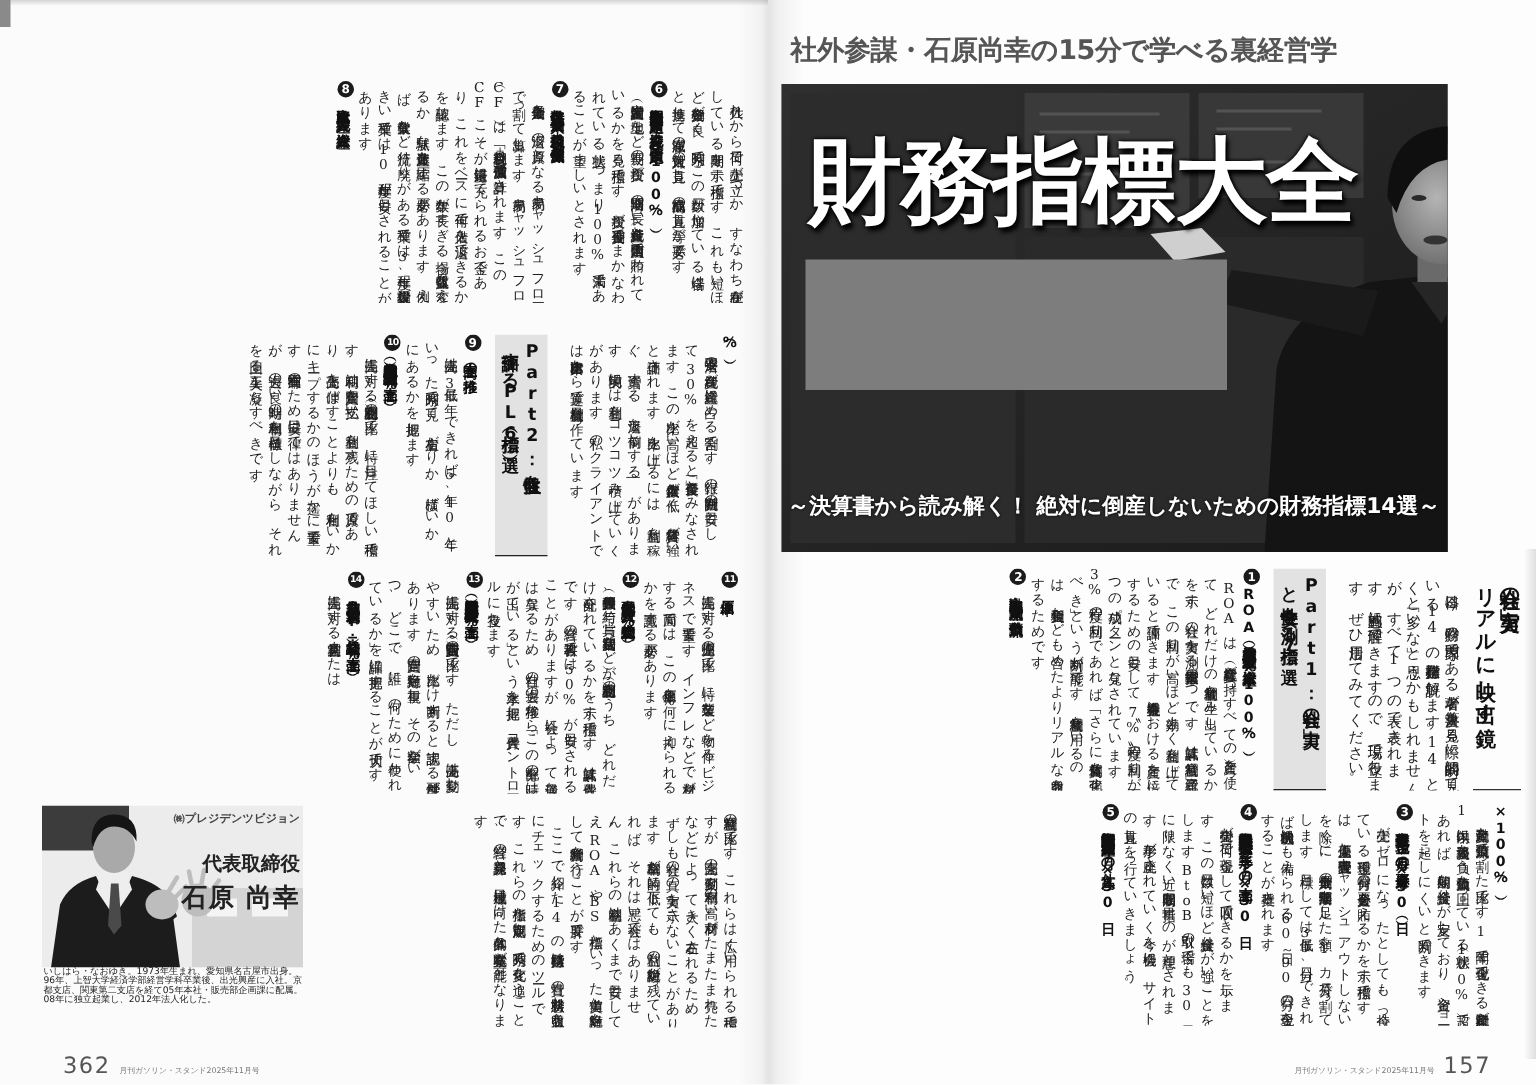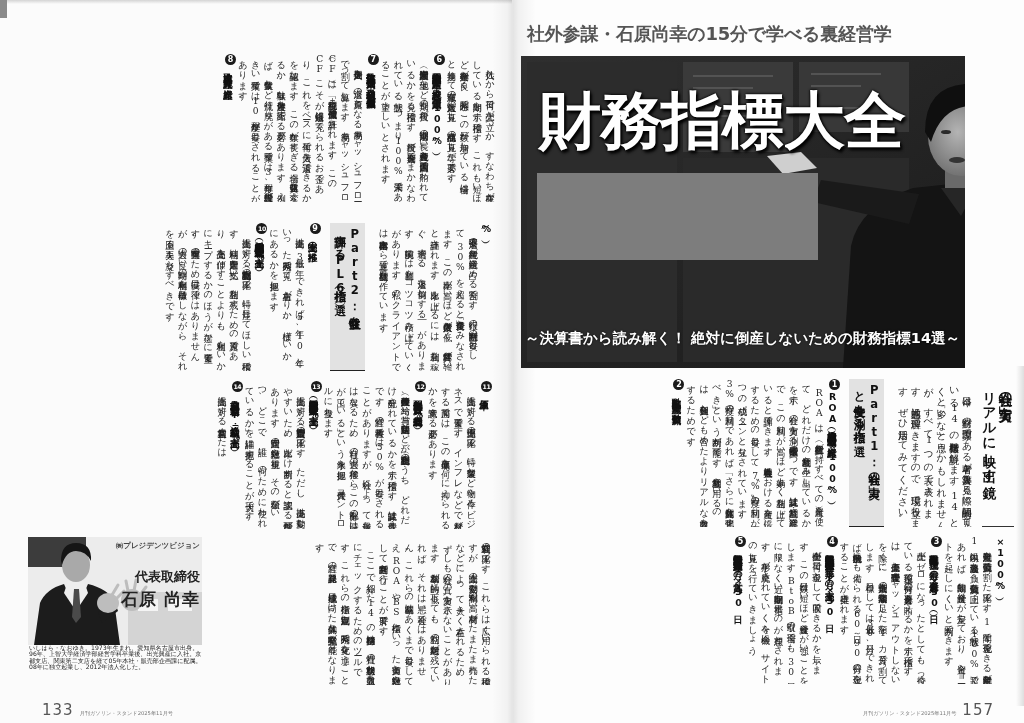--- a/index.html
+++ b/index.html
@@ -172,19 +172,19 @@
       <path d="M84 58 L90 48 M88 62 L96 54 M100 54 L98 44 M106 54 L108 43 M112 58 L118 50"></path>
     </g>
   </svg>
   <div class="p-company">㈱プレジデンツビジョン</div>
   <div class="p-name">石原 尚幸</div>
   <div class="p-title">代表取締役</div>
   <div class="p-bio">いしはら・なおゆき。1973年生まれ、愛知県名古屋市出身。96年、上智大学経済学部経営学科卒業後、出光興産に入社。京都支店、関東第二支店を経て05年本社・販売部企画課に配属。08年に独立起業し、2012年法人化した。</div>
 </div>
 
 <div class="footer footer-left">
-  <span class="pnum">133</span>
+  <span class="pnum">362</span>
   <span class="mag">月刊ガソリン・スタンド2025年11月号</span>
 </div>
 <div class="footer footer-right">
   <span class="mag">月刊ガソリン・スタンド2025年11月号</span>
   <span class="pnum">157</span>
 </div>
 
 </body></html>

